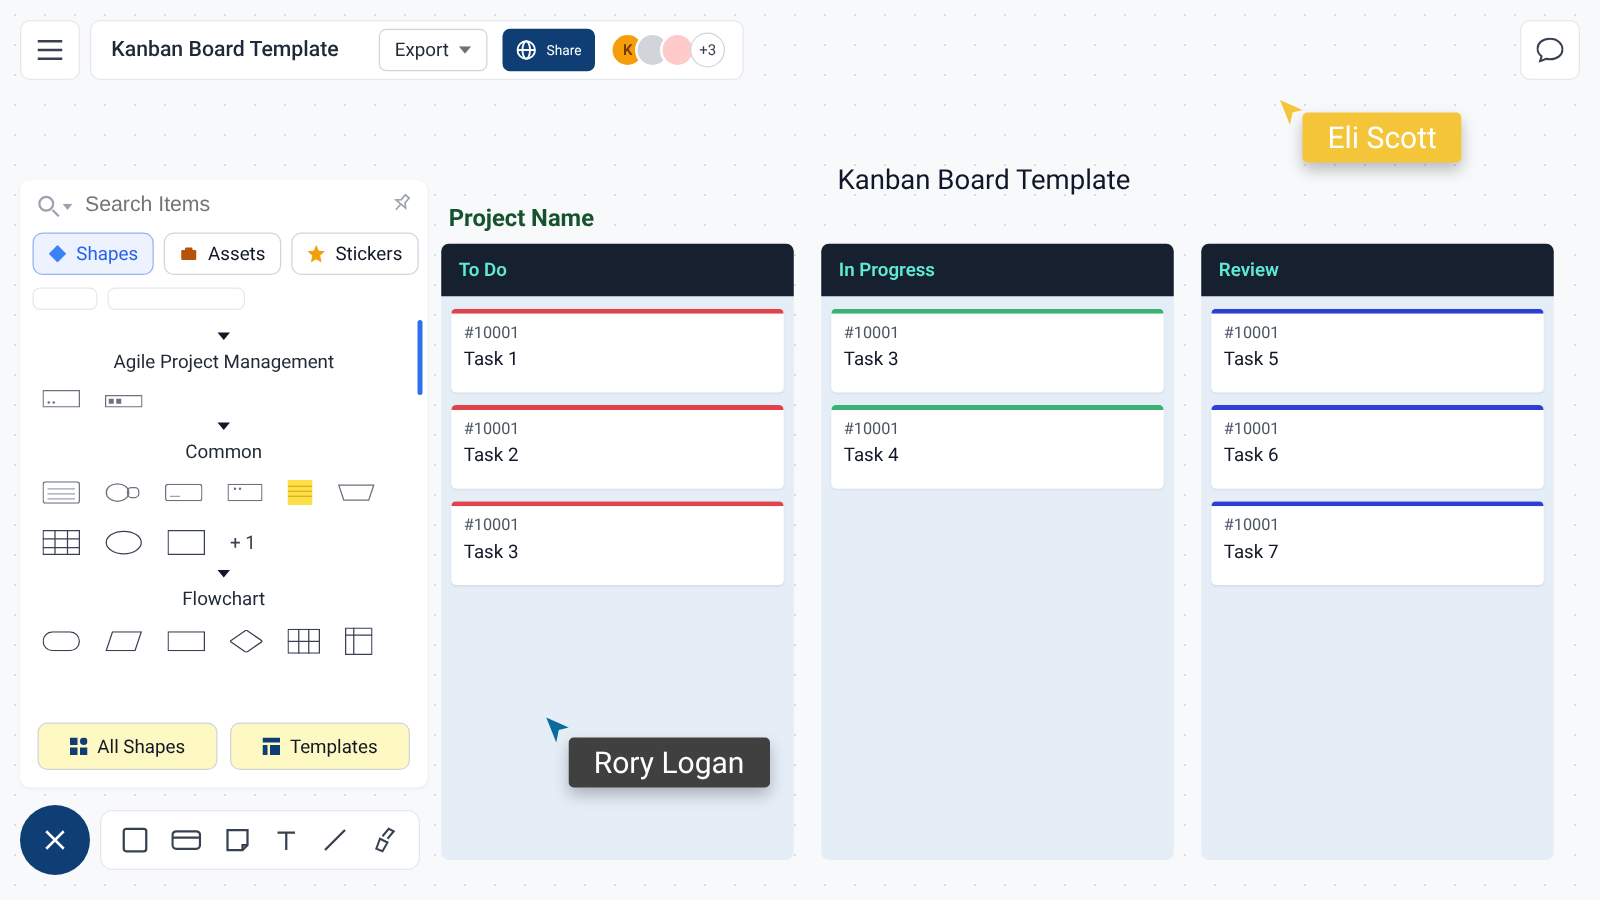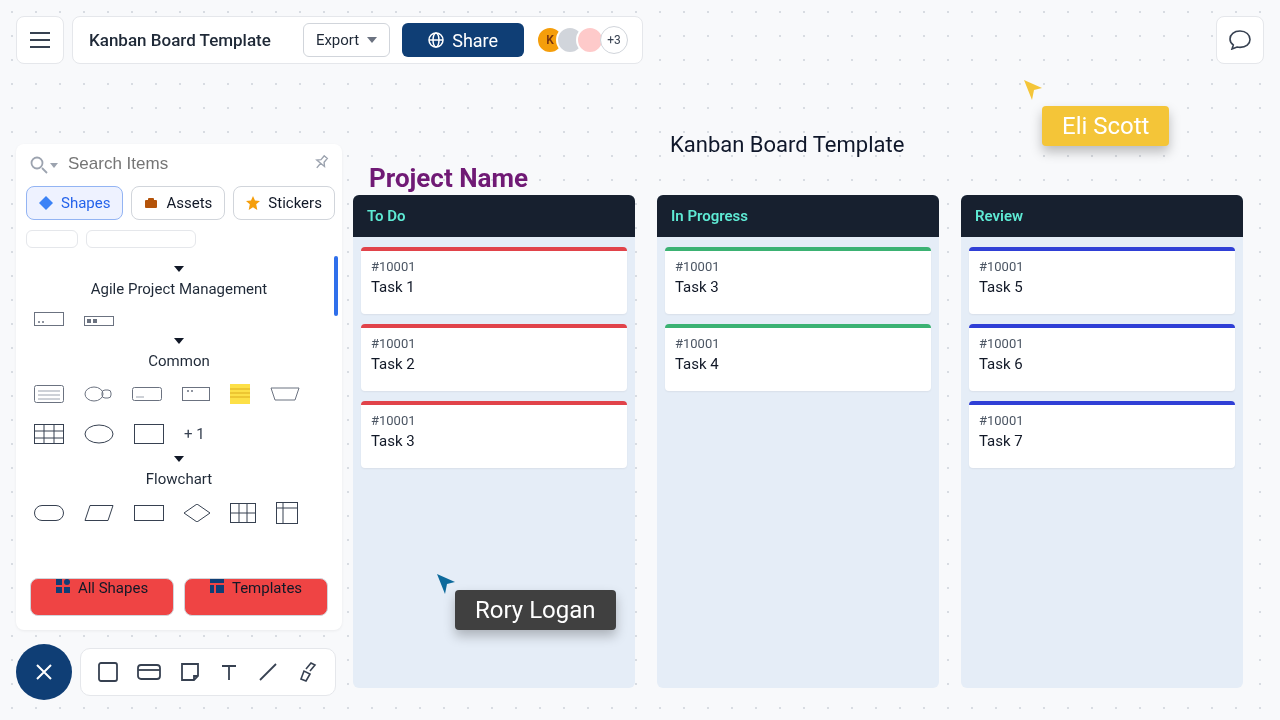--- a/index.html
+++ b/index.html
@@ -12,21 +12,21 @@
     position: relative;
   }
 
   
   .topbar { position: absolute; top:16px; left:16px; right:16px; height:48px; display:flex; align-items:center; gap:8px; }
   .icon-btn { width:48px; height:48px; background:#fff; border:1px solid #e5e7eb; border-radius:8px; display:flex; align-items:center; justify-content:center; cursor:pointer; }
   .icon-btn.chat { position:absolute; top:16px; right:16px; }
   .title-card { display:flex; align-items:center; height:48px; background:#fff; border:1px solid #e5e7eb; border-radius:8px; padding:0 14px 0 16px; gap:12px; }
   .board-title { font-size:17px; font-weight:500; color:#1f2937;}
   .export-btn { height:34px; border:1px solid #d1d5db; border-radius:6px; background:#fff; display:flex; align-items:center; gap:8px; padding:0 12px; font-size:15px; color:#1f2937; cursor:pointer;}
-  .share-btn { height:34px; border-radius:6px; background:#0f3e75; color:#fff; display:flex; align-items:center; gap:8px; padding:0 26px; font-size:18px; cursor:pointer;}
+  .share-btn { height:34px; border-radius:6px; background:#0f3e75; color:#fff; display:flex; align-items:center; gap:8px; padding:0 11px; font-size:11px; cursor:pointer;}
   .avatars { display:flex; align-items:center; }
   .avatar { width:28px; height:28px; border-radius:50%; border:2px solid #fff; margin-left:-8px; display:flex; align-items:center; justify-content:center; font-size:12px; font-weight:600;}
   .avatar:first-child{margin-left:0;}
   .more-avatars { width:28px; height:28px; border-radius:50%; border:1px solid #d1d5db; background:#fff; color:#374151; font-size:12px; margin-left:-4px; display:flex; align-items:center; justify-content:center;}
 
   
   .sidebar { position:absolute; left:16px; top:144px; width:326px; height:486px; background:#fff; border-radius:8px; box-shadow:0 1px 3px rgba(0,0,0,.06); display:flex; flex-direction:column; }
   .search-row { display:flex; align-items:flex-end; padding:10px 14px 6px;}
   .search-glass { color:#9ca3af; display:flex; align-items:center; gap:2px;}
   .search-input { border:none; outline:none; font-size:17px; color:#9ca3af; background:transparent; margin-left:10px; flex:1;}
@@ -41,43 +41,43 @@
   .scroll-area { flex:1; overflow:hidden; padding:2px 18px 0; position:relative;}
   .scroll-indicator { position:absolute; right:4px; top:4px; width:4px; height:60px; background:#2f6feb; border-radius:2px;}
   .section { margin-top:12px;}
   .section-title { display:flex; align-items:center; gap:8px; font-size:15px; color:#1f2937; cursor:pointer;flex-direction:column;}
   .caret-down { width:0;height:0;border-left:5px solid transparent;border-right:5px solid transparent;border-top:6px solid #111827;}
   .shape-grid { display:flex; flex-wrap:wrap; gap:20px; margin-top:14px; align-items:center;}
   .shape-grid .more-count { font-size:15px; color:#374151;}
   .glyph { display:inline-flex; align-items:center; justify-content:center;}
 
   .sidebar-footer { display:flex; gap:10px; padding:10px 14px 14px;}
-  .footer-btn { flex:1; height:38px; border:1px solid #d1d5db; border-radius:8px; background:#ef4444; display:flex; align-items:flex-start; justify-content:center; gap:8px; font-size:15px; color:#111827; cursor:pointer;}
+  .footer-btn { flex:1; height:38px; border:1px solid #d1d5db; border-radius:8px; background:#fef9c3; display:flex; align-items:center; justify-content:center; gap:8px; font-size:15px; color:#111827; cursor:pointer;}
 
   
   .canvas-title { position:absolute; left:670px; top:132px; font-size:22px; font-weight:400; color:#0f172a;}
-  .project-name { position:absolute; left:369px; top:163px; font-size:26px; font-weight:700; color:#701a75;}
+  .project-name { position:absolute; left:359px; top:163px; font-size:19px; font-weight:700; color:#14532d;}
 
   
   .board { position:absolute; left:353px; top:195px; display:flex; gap:22px;}
   .col { width:282px; background:#e5edf7; border-radius:6px; padding-bottom:14px; min-height:250px;}
   .col.long { padding-bottom:220px; }
   .col-header { background:#17202f; color:#5eead4; font-size:15px; font-weight:600; padding:12px 14px; border-radius:6px 6px 0 0;}
   .card { background:#fff; margin:10px 8px 0; border-radius:4px; padding:8px 10px 18px; border-top:4px solid; box-shadow:0 1px 2px rgba(0,0,0,.06); cursor:pointer;}
   .card .cid { font-size:13px; color:#4b5563;}
   .card .ctitle { font-size:15px; color:#111827; margin-top:4px;}
 
   
   .cursor-tag { position:absolute; }
   .cursor-arrow { position:absolute; }
   .cursor-label { padding:6px 20px; border-radius:4px; font-size:24px; color:#fff; box-shadow:0 6px 12px rgba(0,0,0,.25);}
   .rory { left:435px; top:572px;}
   .rory .cursor-label { background:#404040; margin:18px 0 0 20px;}
   .eli  { left:1022px; top:78px;}
-  .eli .cursor-label { background:#f4c538; color:#fff; margin:28px 0 0 20px;}
+  .eli .cursor-label { background:#f4c538; color:#fff; margin:12px 0 0 20px;}
 
   
   .bottom-bar { position:absolute; left:16px; bottom:20px; display:flex; align-items:center; gap:8px;}
   .fab { width:56px; height:56px; border-radius:50%; background:#0f3e75; display:flex; align-items:center; justify-content:center; cursor:pointer;}
   .tool-tray { height:48px; background:#fff; border:1px solid #e5e7eb; border-radius:10px; display:flex; align-items:center; gap:18px; padding:0 16px;}
   .tray-item { display:flex; align-items:center; justify-content:center; cursor:pointer; color:#374151;}
 </style>
 </head>
 <body>
 

